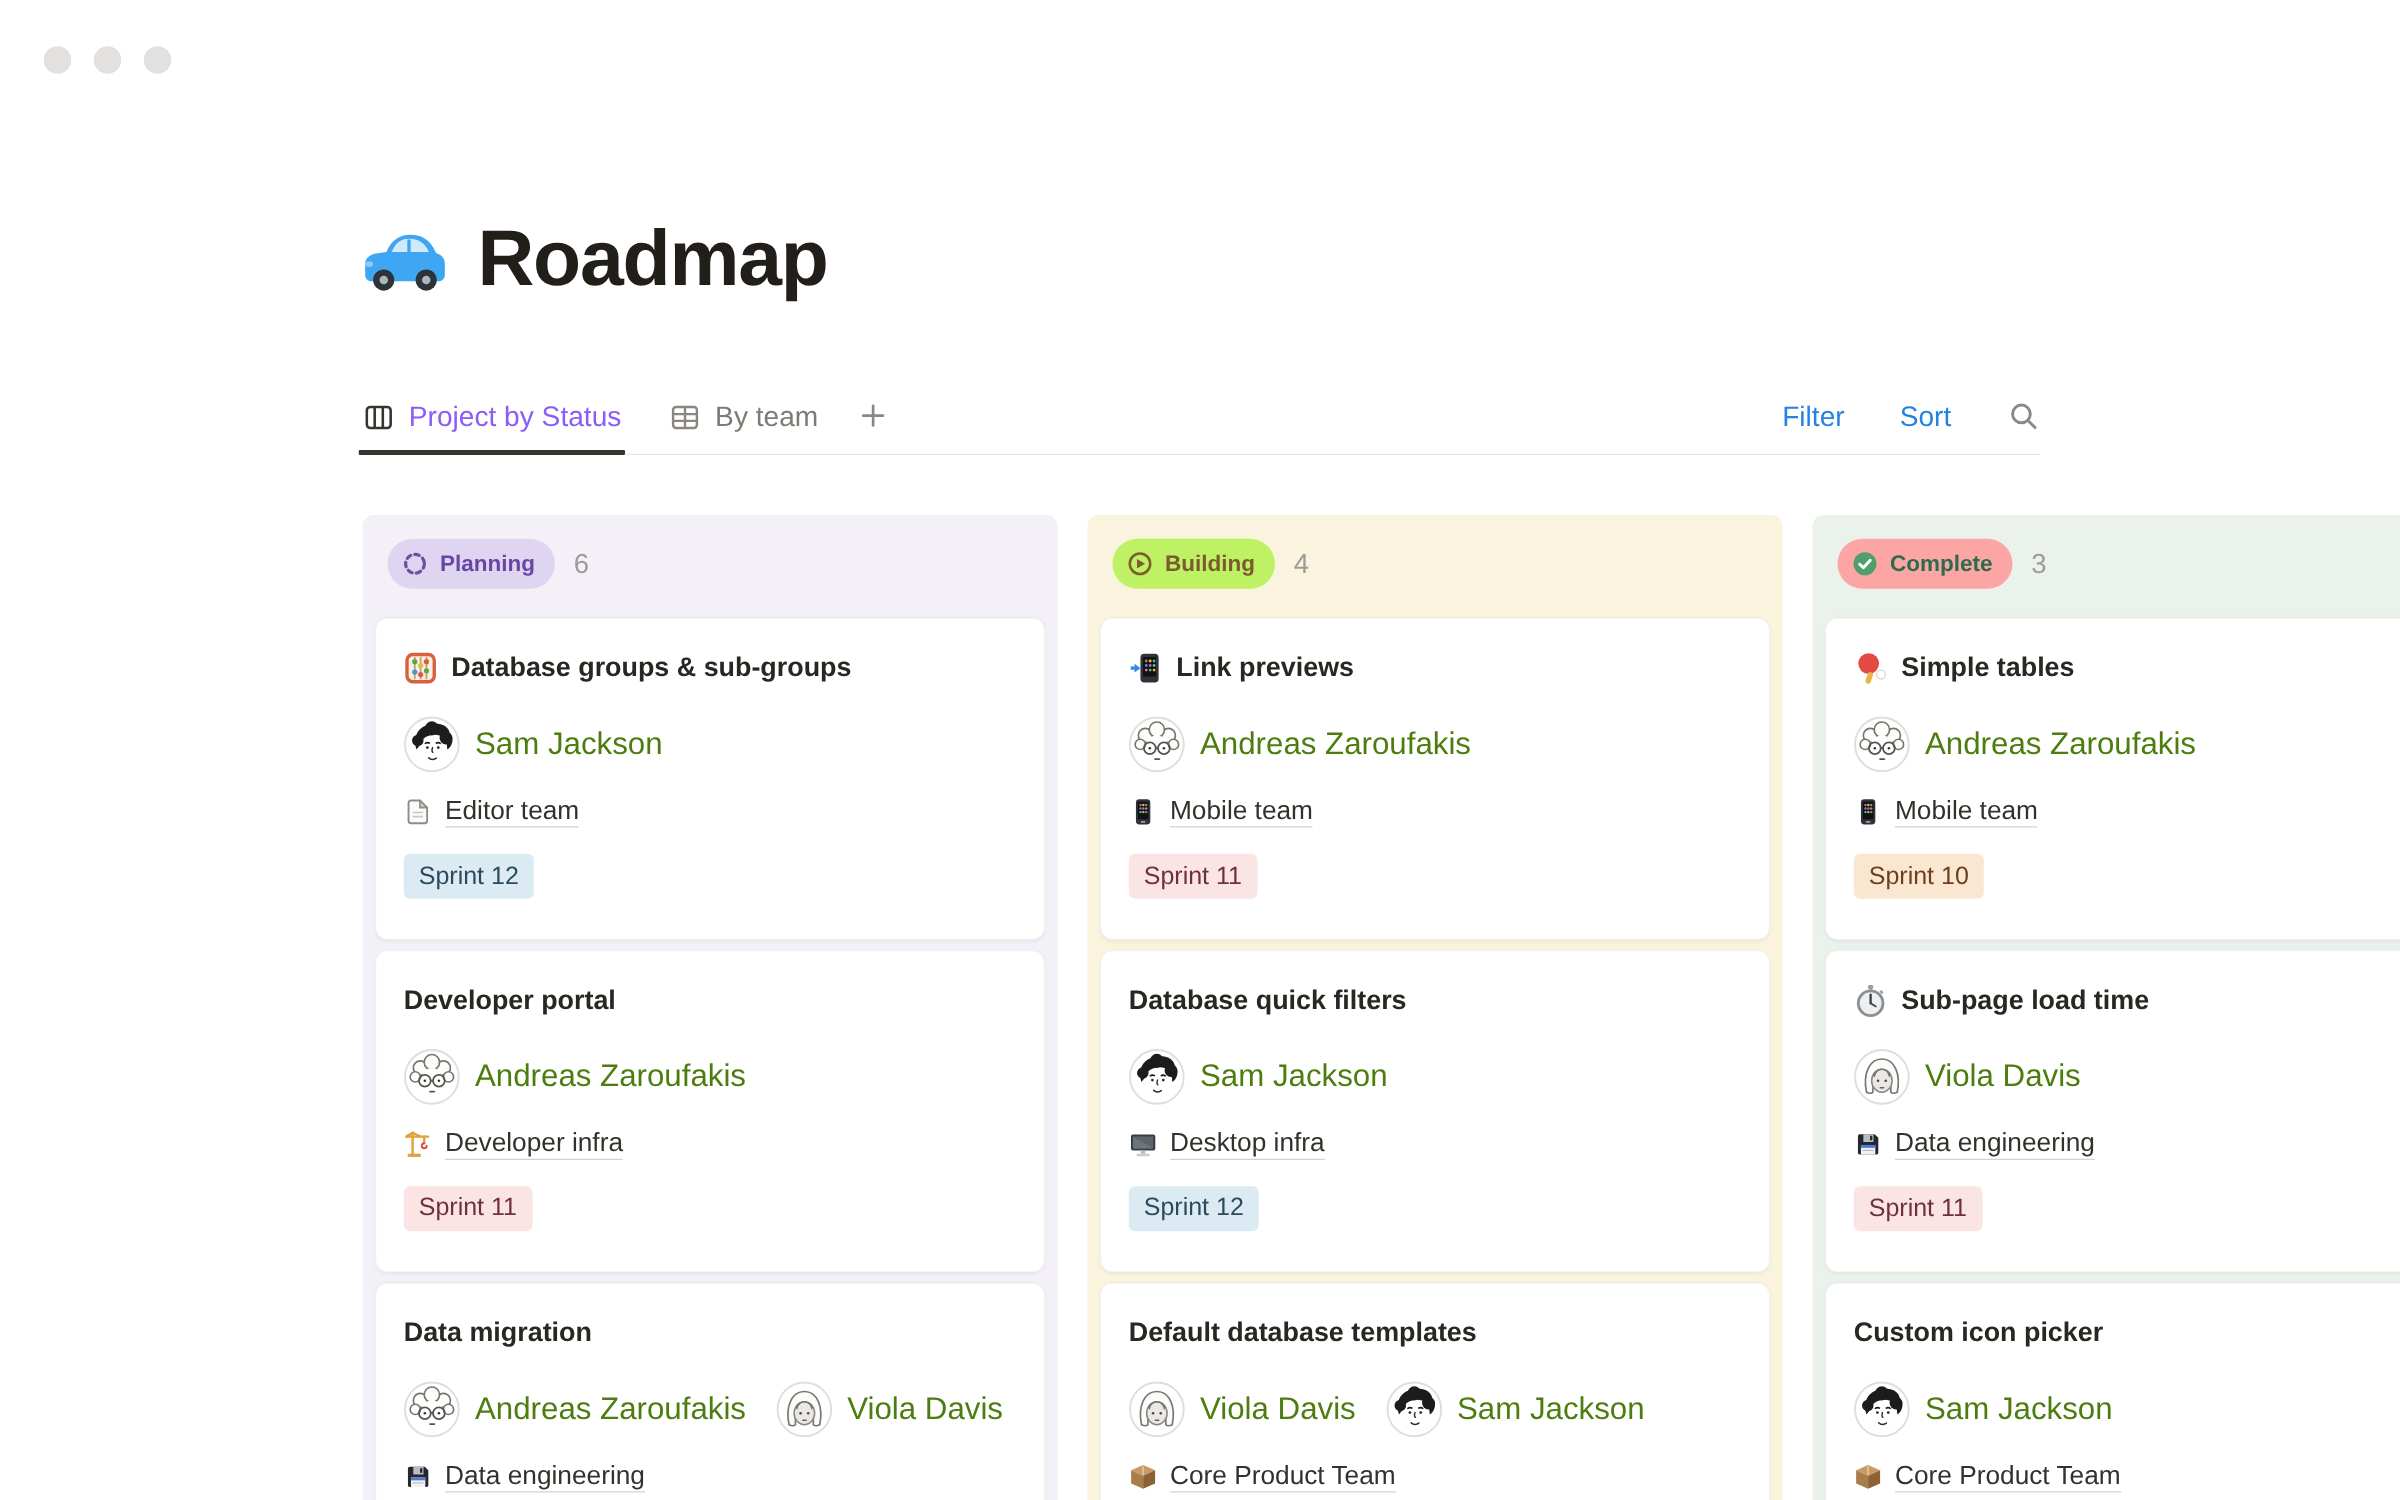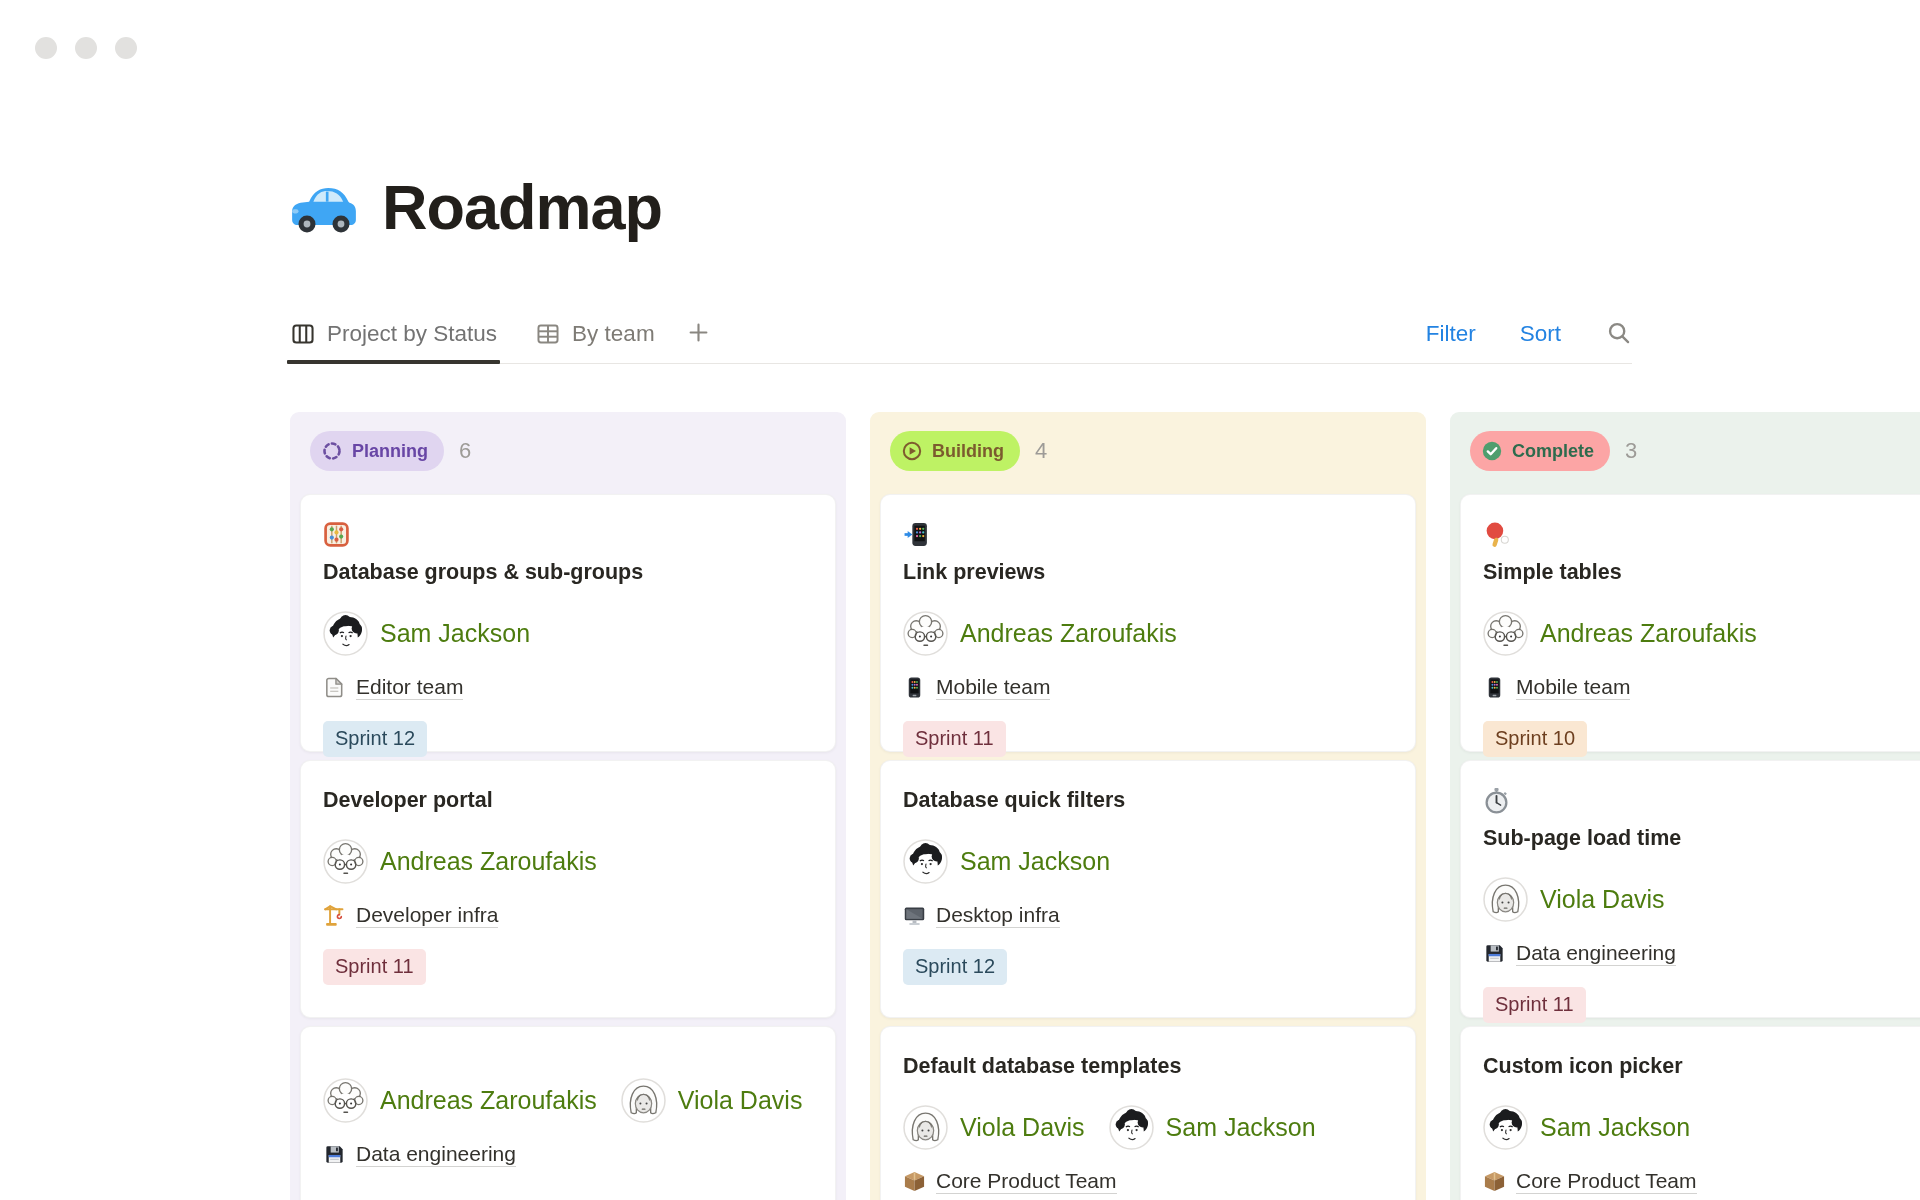--- a/index.html
+++ b/index.html
@@ -13,41 +13,41 @@
   .title-row{display:flex;align-items:center;gap:24px;height:74px;}
   .title-emoji svg{width:68px;height:60px;display:block;}
   h1{margin:0;font-size:63px;font-weight:800;letter-spacing:-1px;color:#221F1B;}
   
   .tabs-row{position:relative;margin-top:60px;width:1342px;height:60px;display:flex;align-items:center;}
   .tabs-row::after{content:"";position:absolute;left:0;right:0;bottom:0;height:1.5px;background:#E8E6E3;}
   .tabs{display:flex;gap:38px;height:100%;}
   .tab{position:relative;display:flex;align-items:center;gap:11px;height:100%;font-size:22.5px;
     font-weight:500;color:#7E7B75;cursor:pointer;}
   .tab .icon svg{width:26px;height:26px;display:block;color:#8A8781;}
-  .tab.active{color:#737373;}
+  .tab.active{color:#8b5cf6;}
   .tab.active .icon svg{color:#37352F;}
   .tab.active::after{content:"";position:absolute;left:-3px;right:-3px;bottom:0;height:4px;
     background:#37352F;border-radius:1px;z-index:2;}
   .add-view{margin-left:30px;background:none;border:none;padding:0;cursor:pointer;display:flex;align-items:center;}
   .add-view svg{width:27px;height:27px;color:#8A8781;}
   .view-controls{margin-left:auto;display:flex;align-items:center;gap:44px;}
   .link-btn{background:none;border:none;padding:0;font-family:inherit;font-size:22.5px;font-weight:500;cursor:pointer;}
   .icon-btn{background:none;border:none;padding:0;cursor:pointer;display:flex;align-items:center;}
   .icon-btn svg{width:27px;height:27px;color:#8B8984;}
   
   .board{margin-top:48px;display:flex;gap:24px;width:1630px;align-items:flex-start;}
   .column{flex:none;width:556px;border-radius:9px;padding:12px 10px 10px;min-height:800px;}
   .col-header{display:flex;align-items:center;gap:15px;margin:7px 0 23px 10px;}
   .status-pill{display:inline-flex;align-items:center;gap:9px;height:40px;padding:0 16px 0 11px;
     border-radius:20px;font-size:18px;font-weight:650;cursor:pointer;}
   .status-pill .icon svg{width:22px;height:22px;display:block;}
   .col-count{font-size:22px;color:#9D9B97;}
   .card{background:#fff;border-radius:10px;border:1px solid rgba(22,22,20,0.055);
     box-shadow:0 1px 3px rgba(0,0,0,0.05);padding:26px 22px 20px;margin-bottom:8px;height:258px;cursor:pointer;}
-  .card-title{display:flex;align-items:flex-start;gap:11px;font-size:21.5px;font-weight:700;color:#292722;line-height:1.25;flex-direction:column;}
+  .card-title{display:flex;align-items:flex-end;gap:11px;font-size:21.5px;font-weight:700;color:#292722;line-height:1.25;}
   .card-title .icon svg{width:27px;height:27px;display:block;}
   .person-row{margin-top:25px;display:flex;align-items:center;gap:24px;flex-wrap:nowrap;}
   .person{display:flex;align-items:center;gap:12px;}
   .person .icon svg{width:45px;height:45px;display:block;}
   .person-name{font-size:25px;color:#4d7c0f;white-space:nowrap;}
   .team-row{margin-top:19px;display:flex;align-items:center;gap:10px;}
   .team-row .icon svg{width:23px;height:23px;display:block;}
   .team-link{font-size:21px;color:#33312C;border-bottom:1.5px solid rgba(55,53,47,0.22);
     padding-bottom:0;cursor:pointer;}
   .tag{display:inline-flex;align-items:center;margin-top:21px;height:36px;padding:0 12px;
@@ -215,20 +215,23 @@
                   <line x1="8" y1="2.5" x2="15" y2="6"></line>
                   <line x1="18.5" y1="6" x2="18.5" y2="12"></line>
                 </g>
                 <path d="M18.5 12 a2.2 2.2 0 1 0 2.2 2.2" fill="none" stroke="#D64F3E" stroke-width="1.8" stroke-linecap="round"></path>
                 <rect x="3.5" y="21.5" width="12" height="3" rx="1" fill="#E0A33B"></rect>
               </svg>
             </span>
             <span class="team-link">Developer infra</span>
           </div><span class="tag" style="background: rgb(250, 228, 228); color: rgb(111, 47, 60);">Sprint 11</span></article>
         <article class="card">
+          <div class="card-title">
+            <span>Data migration</span>
+          </div>
           <div class="person-row">
             <span class="person">
               <span class="icon">
                 <svg viewBox="0 0 44 44">
                   <circle cx="22" cy="22" r="21" fill="#fff" stroke="#E0DEDB" stroke-width="1.5"></circle>
                   <g fill="#FDFDFC" stroke="#77756F" stroke-width="1.3">
                     <circle cx="13" cy="15" r="5.5"></circle>
                     <circle cx="31" cy="15" r="5.5"></circle>
                     <circle cx="22" cy="10.5" r="6"></circle>
                     <circle cx="35" cy="22" r="4"></circle>

